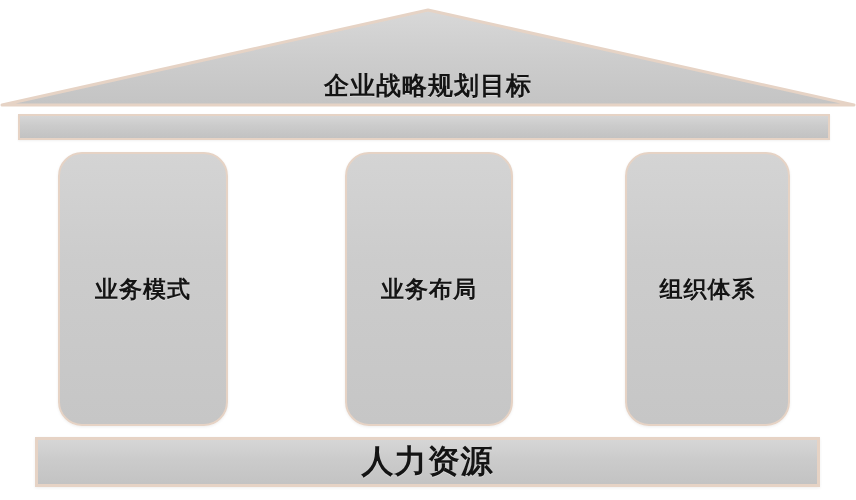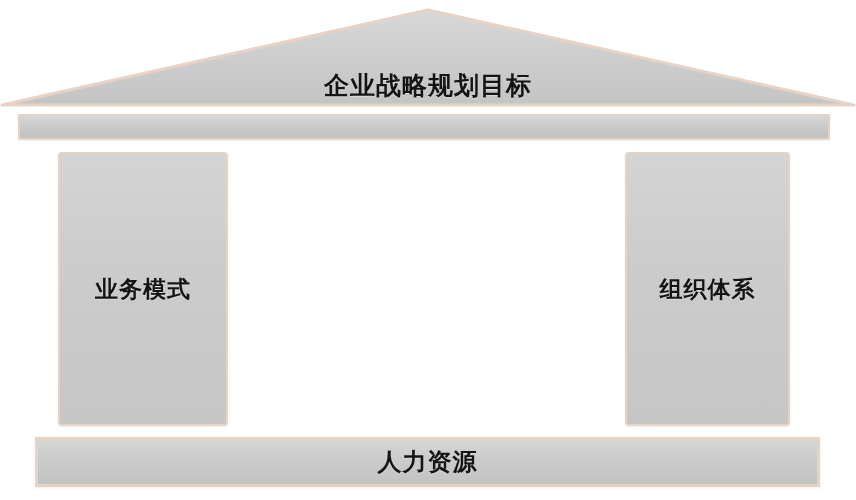--- a/index.html
+++ b/index.html
@@ -77,21 +77,21 @@
     width: 856px;
     height: 500px;
     pointer-events: none;
   }
   .pillar {
     position: absolute;
     top: 152px;
     height: 274px;
     box-sizing: border-box;
     border: 2px solid #e6d3c5;
-    border-radius: 4px;
+    border-radius: 24px;
     background: linear-gradient(180deg, #d4d4d4 0%, #cccccc 40%, #c6c6c6 100%);
     display: flex;
     align-items: center;
     justify-content: center;
     box-shadow: 0 1px 3px rgba(0,0,0,0.07);
     pointer-events: auto;
   }
   .pillar-label {
     font-size: 23px;
     font-weight: bold;
@@ -112,21 +112,21 @@
     height: 50px;
     box-sizing: border-box;
     background: linear-gradient(180deg, #d6d6d6 0%, #cbcbcb 45%, #c3c3c3 100%);
     border: 3px solid #e6d3c5;
     display: flex;
     align-items: center;
     justify-content: center;
     box-shadow: 0 1px 3px rgba(0,0,0,0.07);
   }
   .foundation-label {
-    font-size: 24px;
+    font-size: 32px;
     font-weight: bold;
     color: #141414;
     letter-spacing: 1px;
     text-shadow: 0 1px 0 rgba(255,255,255,0.3);
   }
 </style>
 </head>
 <body>
 
 <div id="diagram-stage">
@@ -148,20 +148,23 @@
   <div class="architrave">
     <span></span>
   </div>
 
   <div class="pillars">
 
     <div class="pillar pillar-1">
       <span class="pillar-label">业务模式</span>
     </div>
 
+    <div class="pillar pillar-2">
+      <span class="pillar-label">业务布局</span>
+    </div>
 
     <div class="pillar pillar-3">
       <span class="pillar-label">组织体系</span>
     </div>
 
   </div>
 
   <div class="foundation">
     <span class="foundation-label">人力资源</span>
   </div>

